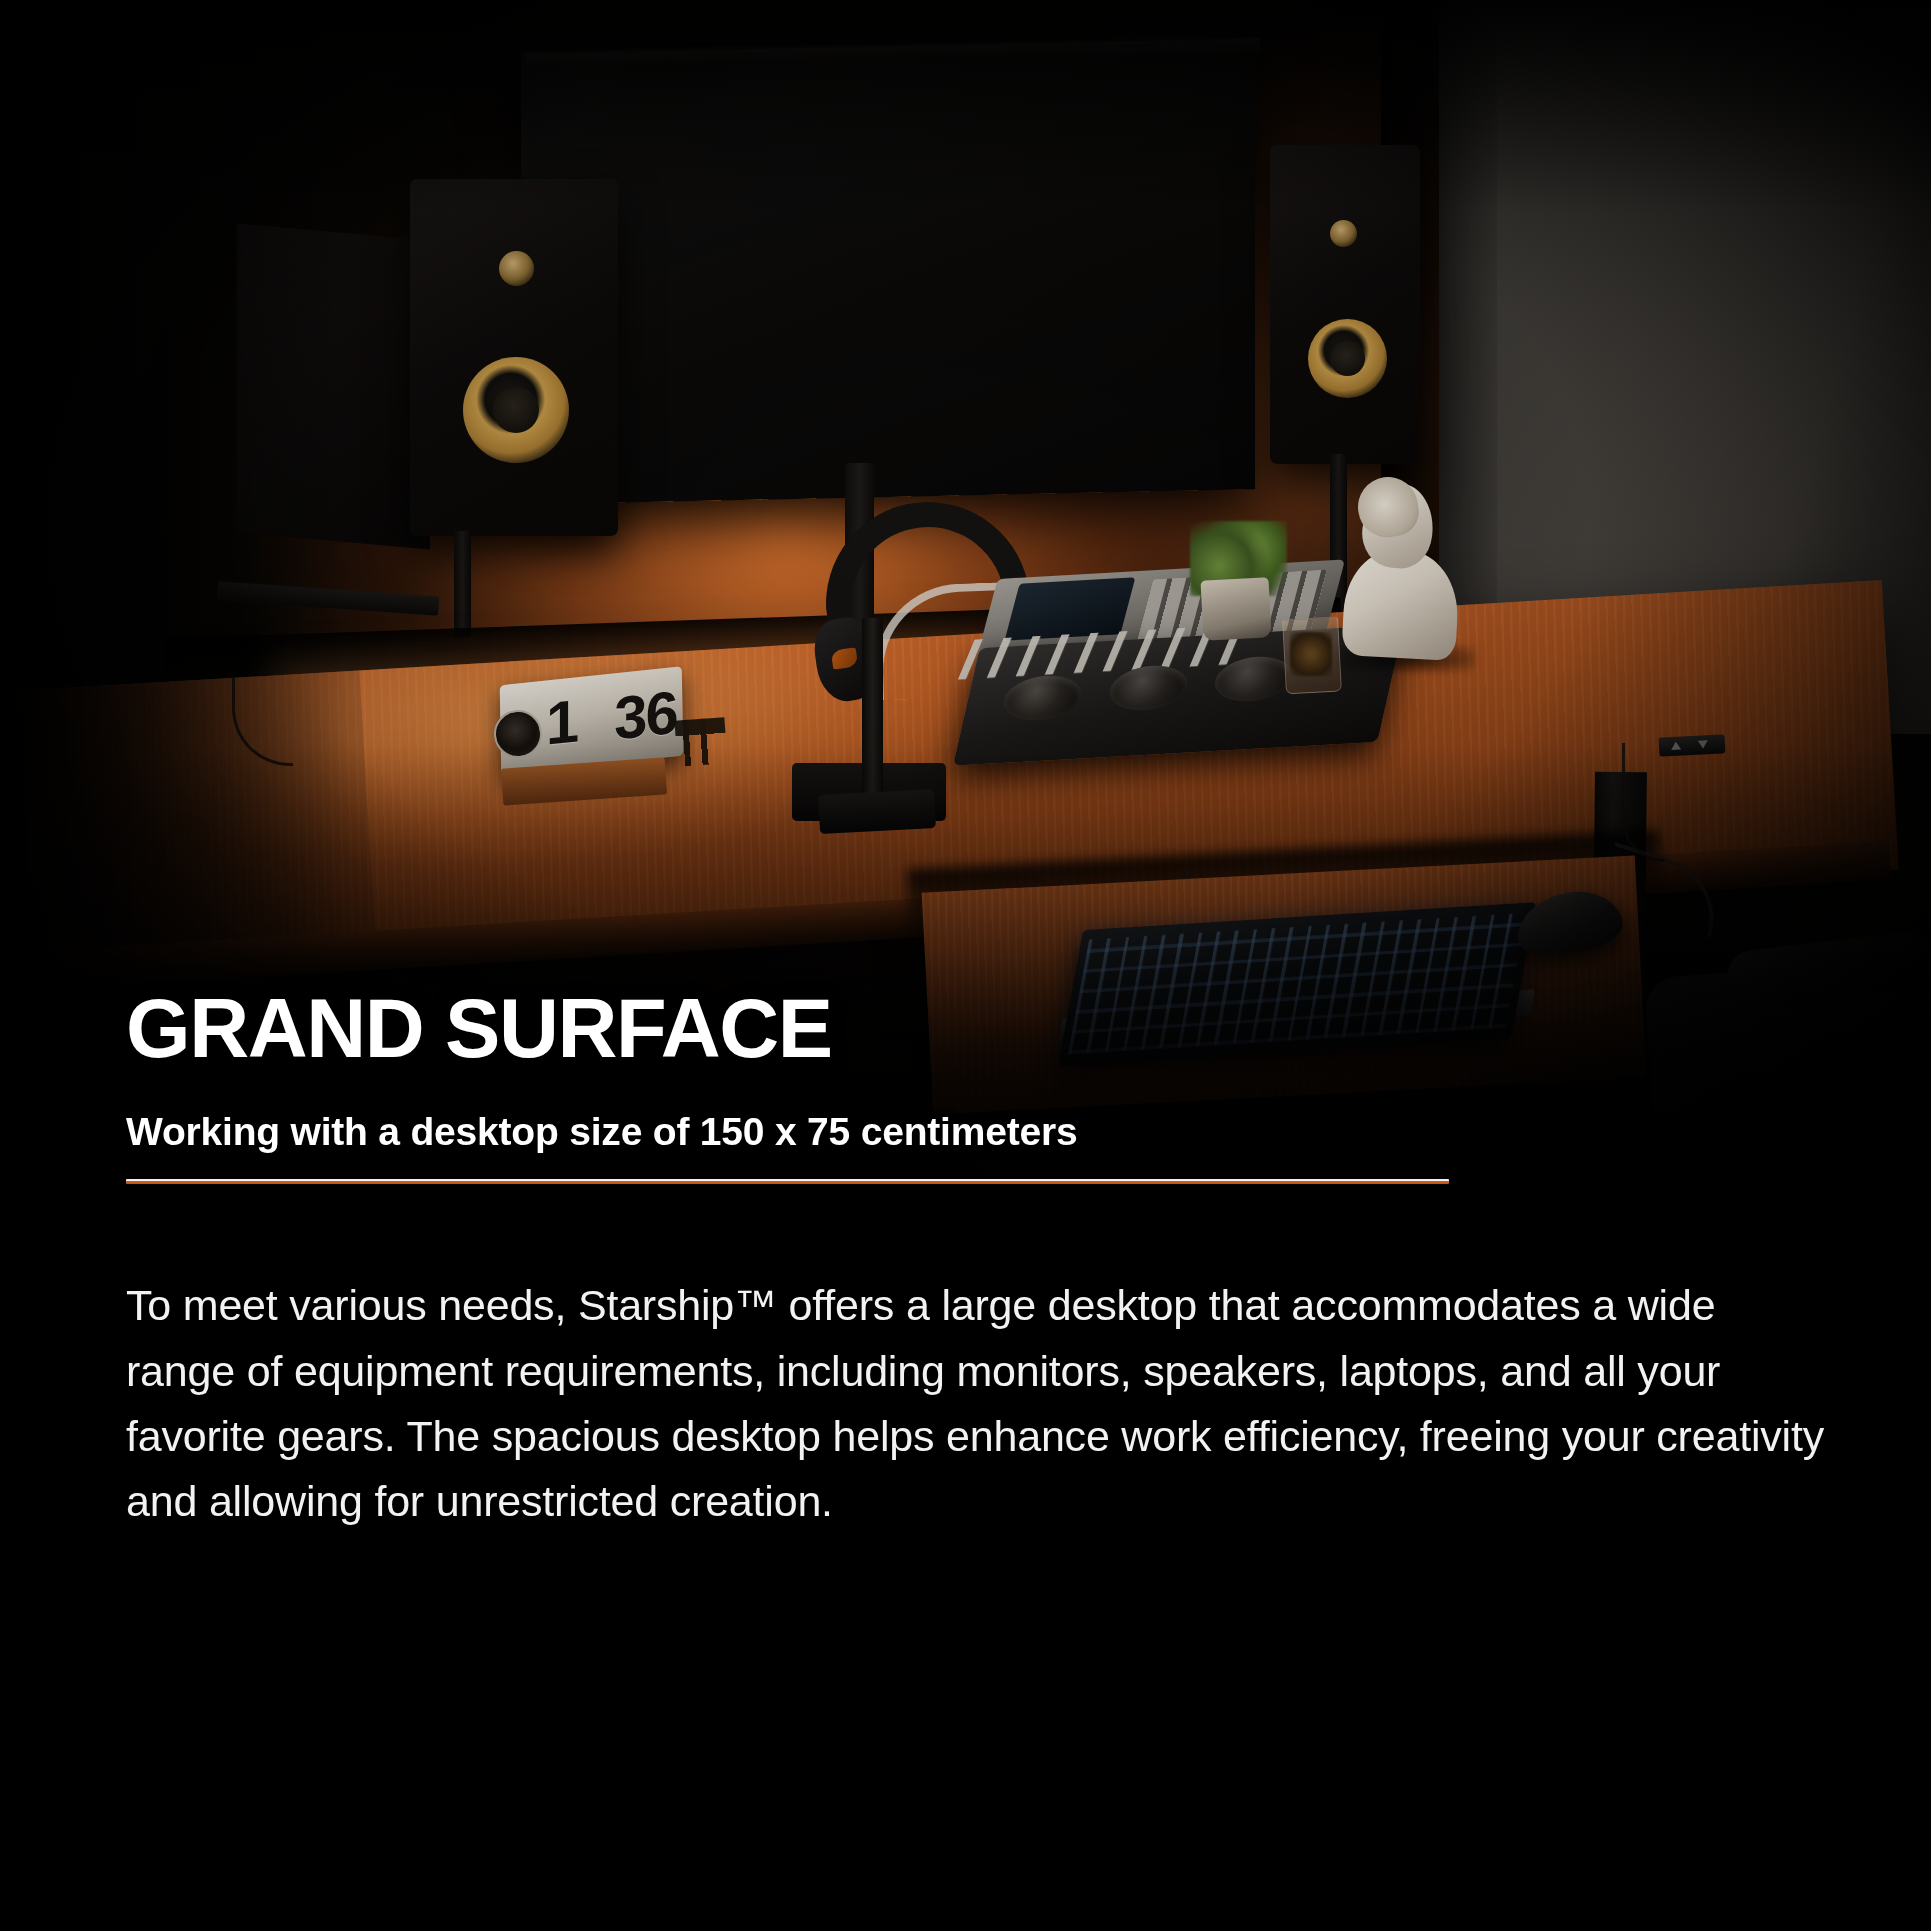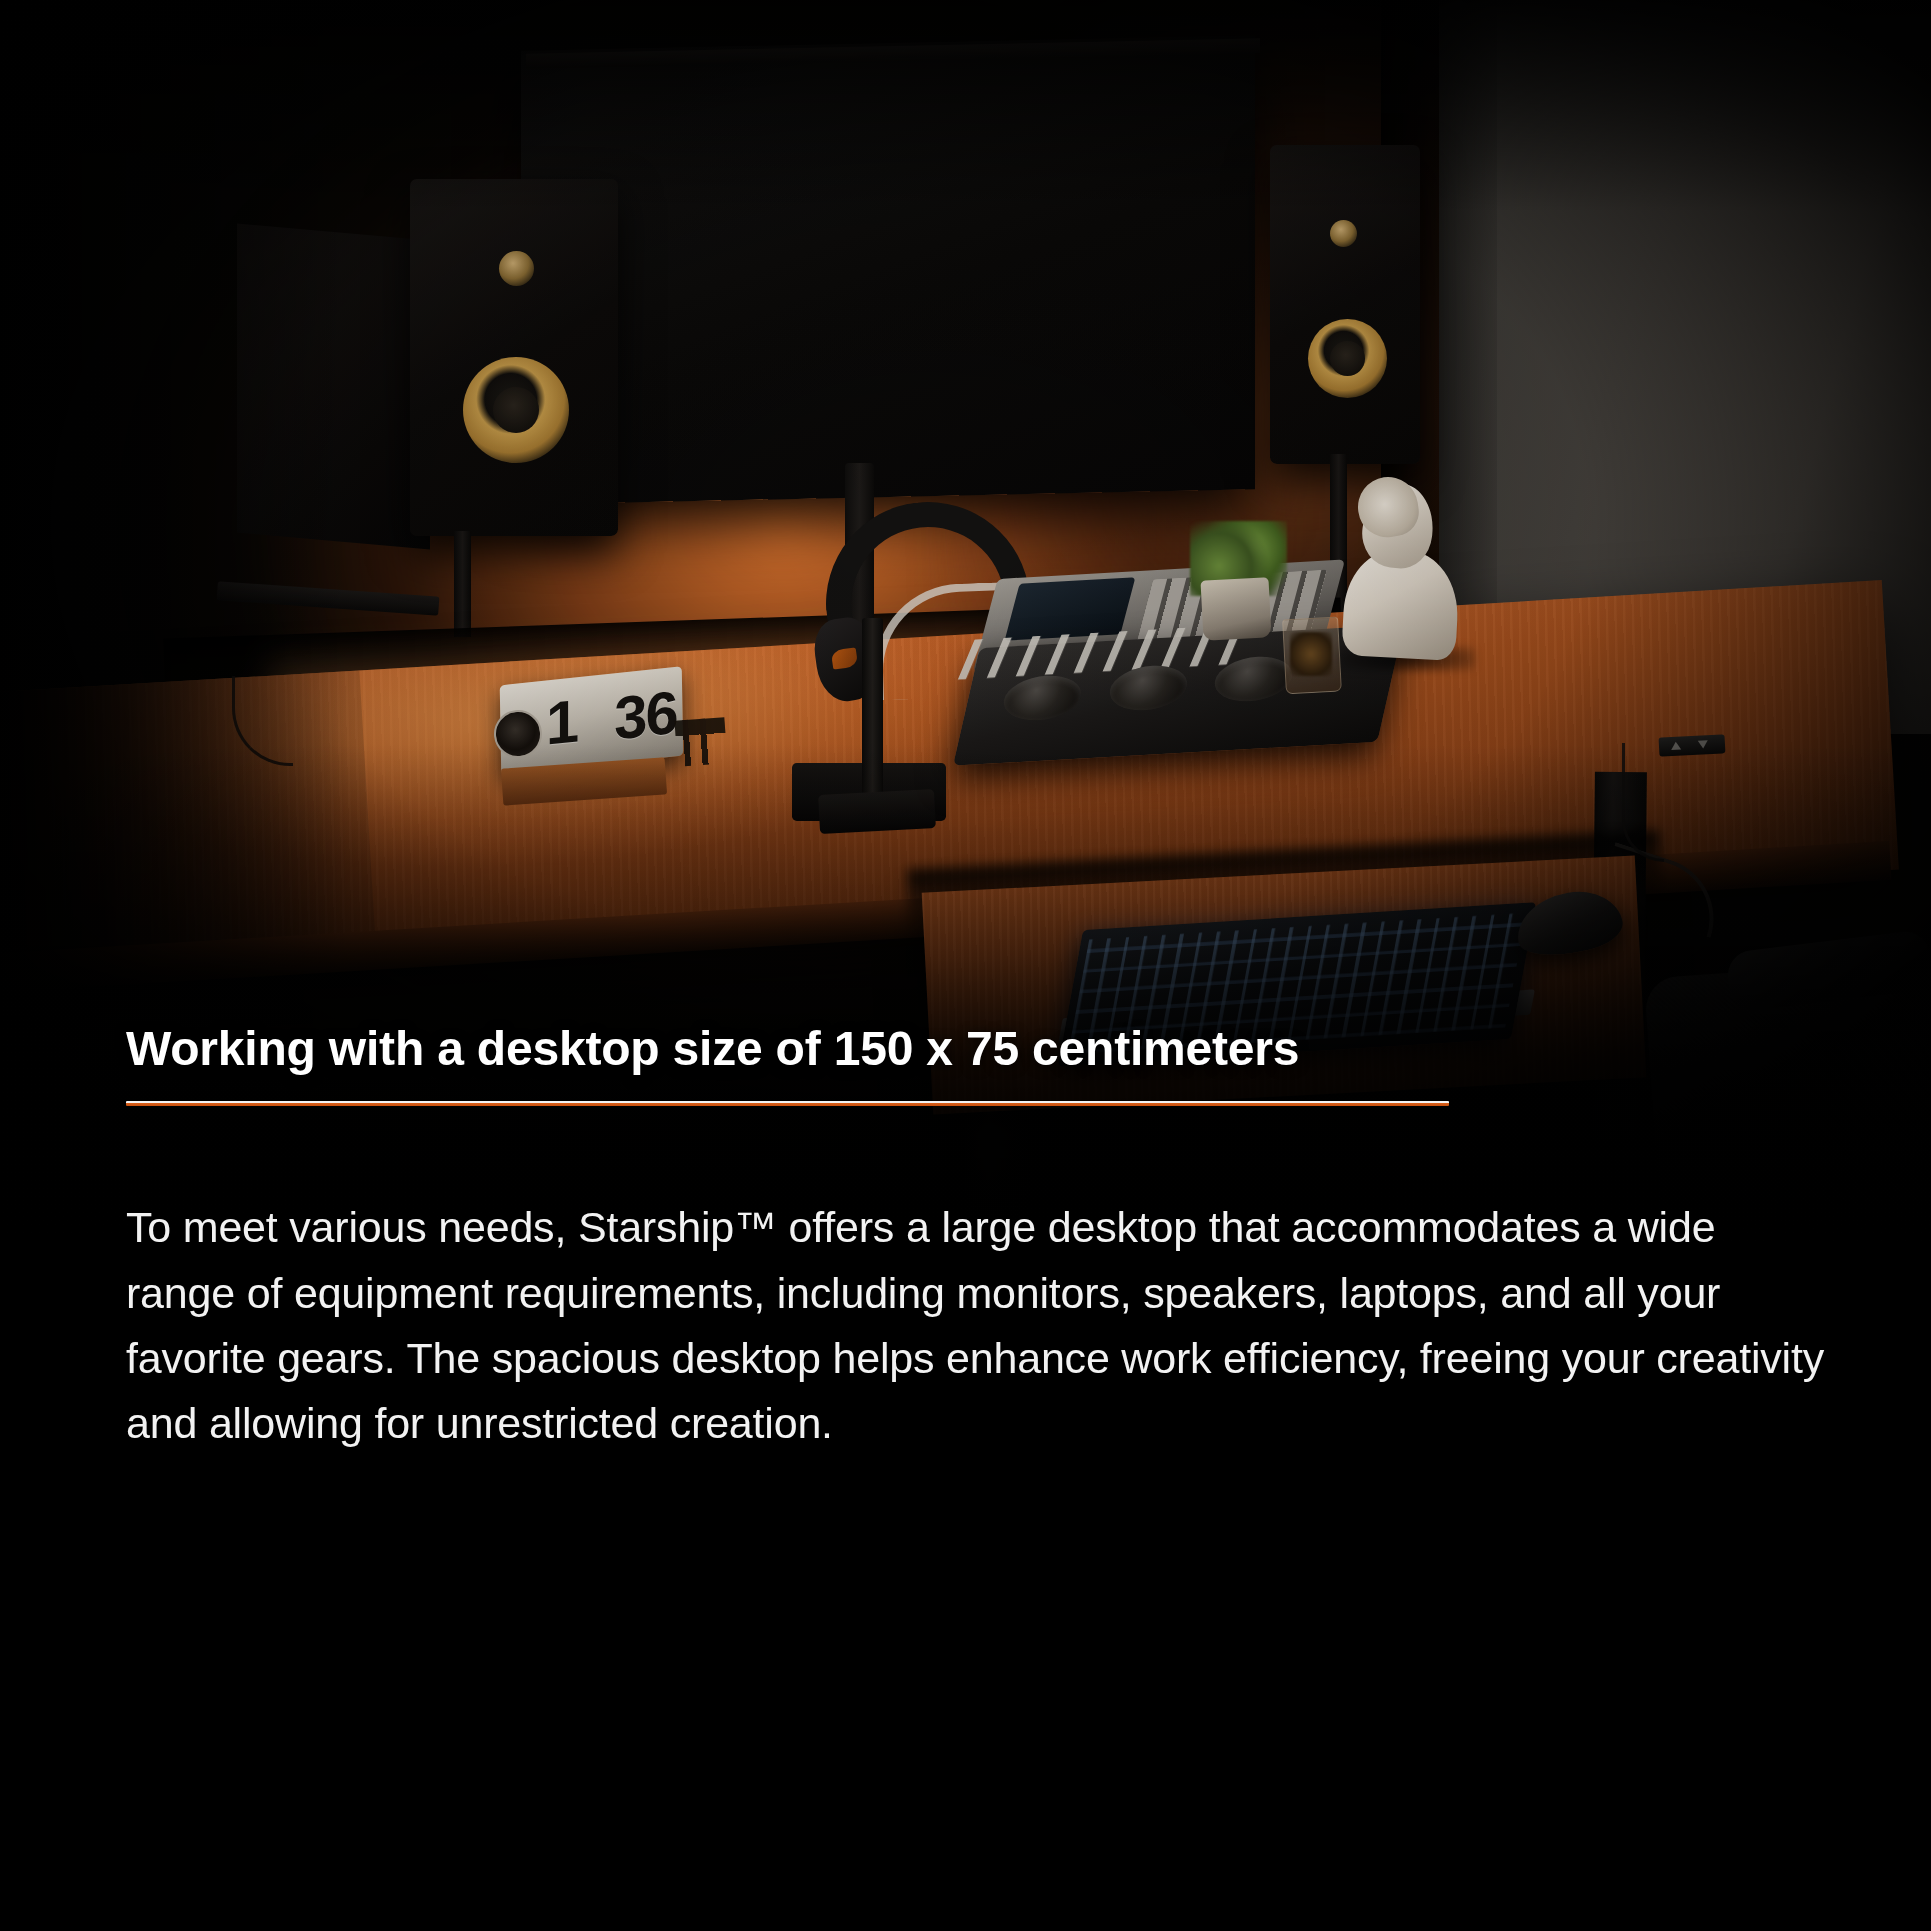--- a/index.html
+++ b/index.html
@@ -649,21 +649,21 @@
     text-transform: uppercase;
     text-shadow: 0 2.9px 17.4px rgba(0,0,0,0.85);
     max-width: 1352px;
   }
   .headline .hl-line { display: block; }
   .subtitle {
     margin: 35px 0 0 0;
     color: #ffffff;
     font-family: "Liberation Sans", sans-serif;
     font-weight: 700;
-    font-size: 48px;
+    font-size: 39px;
     line-height: 1.2;
     letter-spacing: -0.2px;
     text-shadow: 0 1.9px 11.6px rgba(0,0,0,0.8);
   }
   .divider {
     margin-top: 23px;
     width: 1323px;
     height: 5.8px;
     background: linear-gradient(180deg, #f2f2f2 0%, #f2f2f2 42%, #d9601c 45%, #c4500f 100%);
     border-radius: 1px;
@@ -782,20 +782,21 @@
     <div class="cable cable-2"></div>
 
     <div class="photo-left-fade"></div>
     <div class="photo-top-fade"></div>
     <div class="photo-vig"></div>
     <div class="photo-fade"></div>
   </div>
 
   <div class="content">
     <h1 class="headline">
+      <span class="hl-line">GRAND SURFACE</span>
     </h1>
 
     <p class="subtitle">Working with a desktop size of 150 x 75 centimeters</p>
 
     <div class="divider"></div>
 
     <p class="body-copy">To meet various needs, Starship™ offers a large desktop that accommodates a wide range of equipment requirements, including monitors, speakers, laptops, and all your favorite gears. The spacious desktop helps enhance work efficiency, freeing your creativity and allowing for unrestricted creation.</p>
   </div>
 
 </div>

